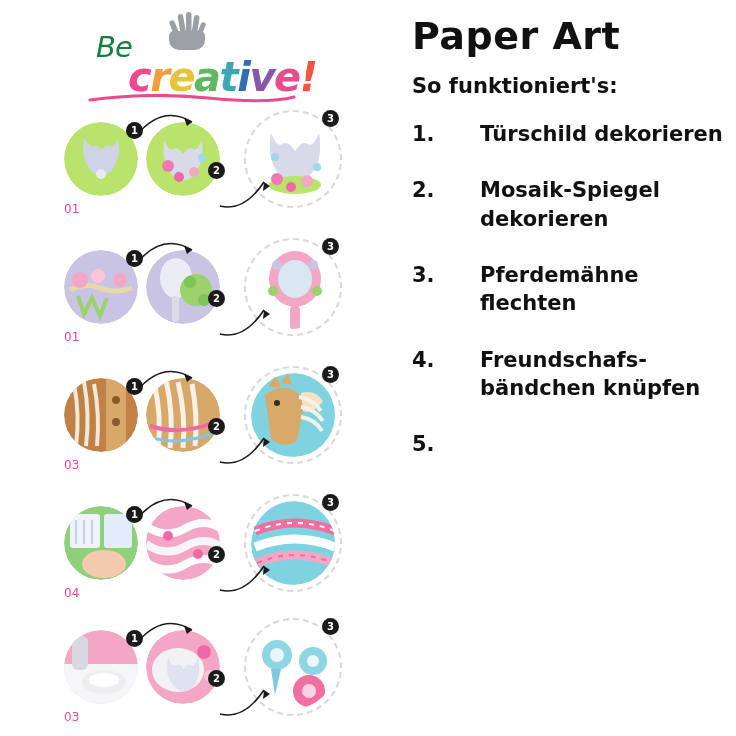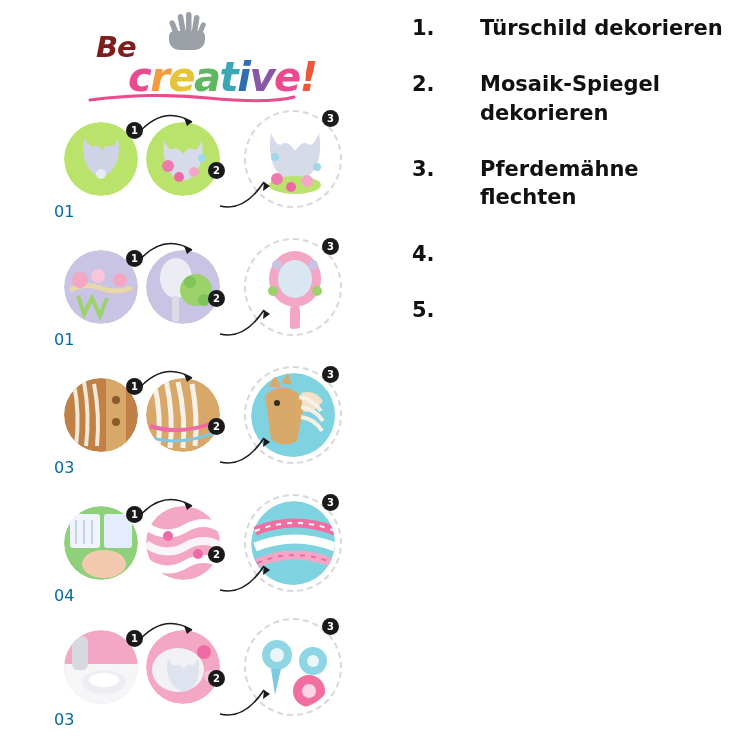--- a/index.html
+++ b/index.html
@@ -41,24 +41,24 @@
     left: 92px;
     top: 2px;
     width: 46px;
     height: 40px;
   }
   .logo-be {
     position: absolute;
     left: 24px;
     top: 22px;
     font-family: "DejaVu Sans", sans-serif;
-    font-weight: bold;
+    font-weight: normal;
     font-style: italic;
     font-size: 29px;
-    color: #7f1d1d;
+    color: #15803d;
     letter-spacing: -1px;
   }
   .logo-creative {
     position: absolute;
     left: 14px;
     top: 46px;
     font-family: "DejaVu Sans", sans-serif;
     font-weight: bold;
     font-style: italic;
     font-size: 40px;
@@ -133,24 +133,24 @@
 
   .arrow {
     position: absolute;
     z-index: 5;
   }
   .arrow.a1 { left: 84px;  top: -4px; width: 66px; height: 34px; }
   .arrow.a2 { left: 168px; top: 56px; width: 56px; height: 44px; }
 
   .row-label {
     position: absolute;
-    left: 6px;
+    left: 16px;
     top: 90px;
-    font-size: 16px;
-    color: #0369a1;
+    font-size: 12px;
+    color: #ec4899;
     font-family: "DejaVu Sans", sans-serif;
   }
 
   
   .right-col {
     position: absolute;
     left: 404px;
     top: 0;
     width: 332px;
     height: 736px;
@@ -450,35 +450,38 @@
       <svg class="arrow a2" viewBox="0 0 56 44">
         <path d="M4 38 Q 28 44 48 14" stroke="#1a1a1a" stroke-width="1.6" fill="none"></path>
         <path d="M48 14 l-1 9 l7 -5 z" fill="#1a1a1a"></path>
       </svg>
       <div class="row-label">03</div>
     </div>
 
   </div>
 
   <div class="right-col">
+    <h1 class="title">Paper Art</h1>
+    <div class="subtitle">So funktioniert's:</div>
     <ul class="instr-list">
       <li class="instr-item">
         <span class="instr-num">1.</span>
         <span class="instr-text">Türschild dekorieren</span>
       </li>
       <li class="instr-item">
         <span class="instr-num">2.</span>
         <span class="instr-text">Mosaik-Spiegel dekorieren</span>
       </li>
       <li class="instr-item">
         <span class="instr-num">3.</span>
         <span class="instr-text">Pferdemähne flechten</span>
       </li>
       <li class="instr-item">
         <span class="instr-num">4.</span>
+        <span class="instr-text">Freundschafs-bändchen knüpfen</span>
       </li>
       <li class="instr-item">
         <span class="instr-num">5.</span>
       </li>
     </ul>
   </div>
 
 </div>
 
 </body></html>

